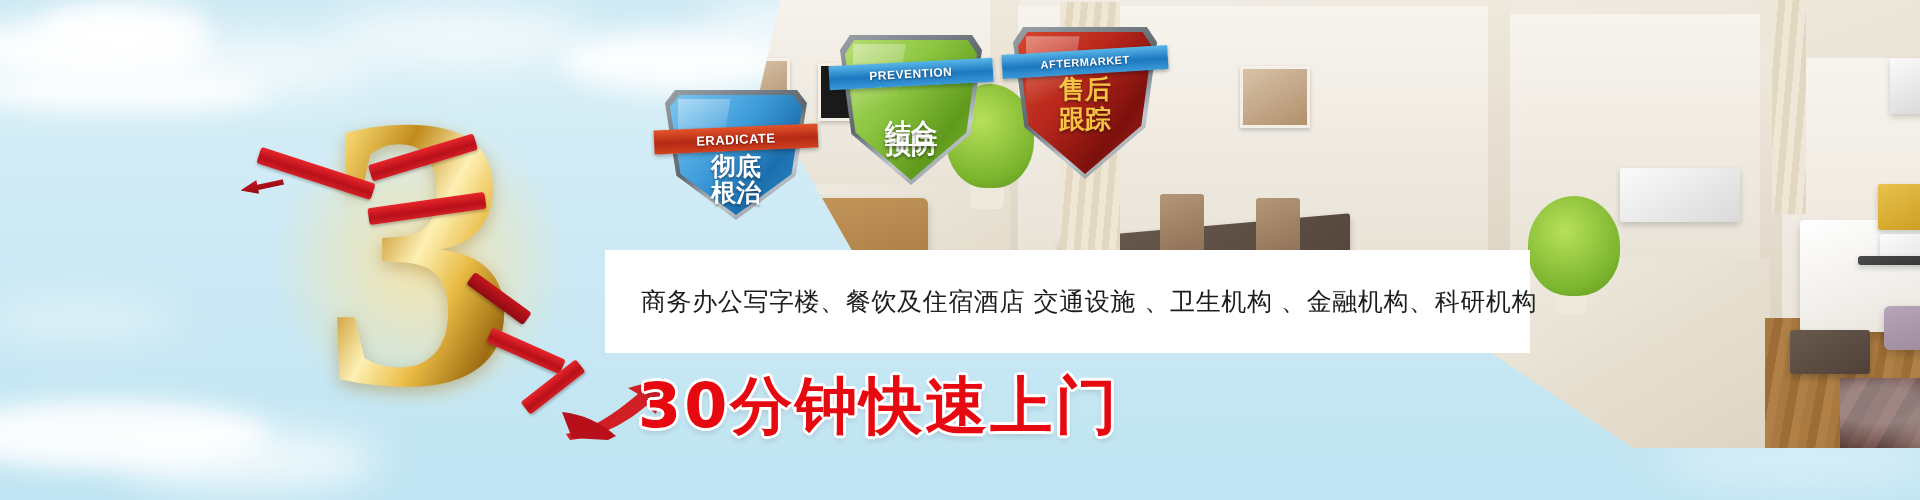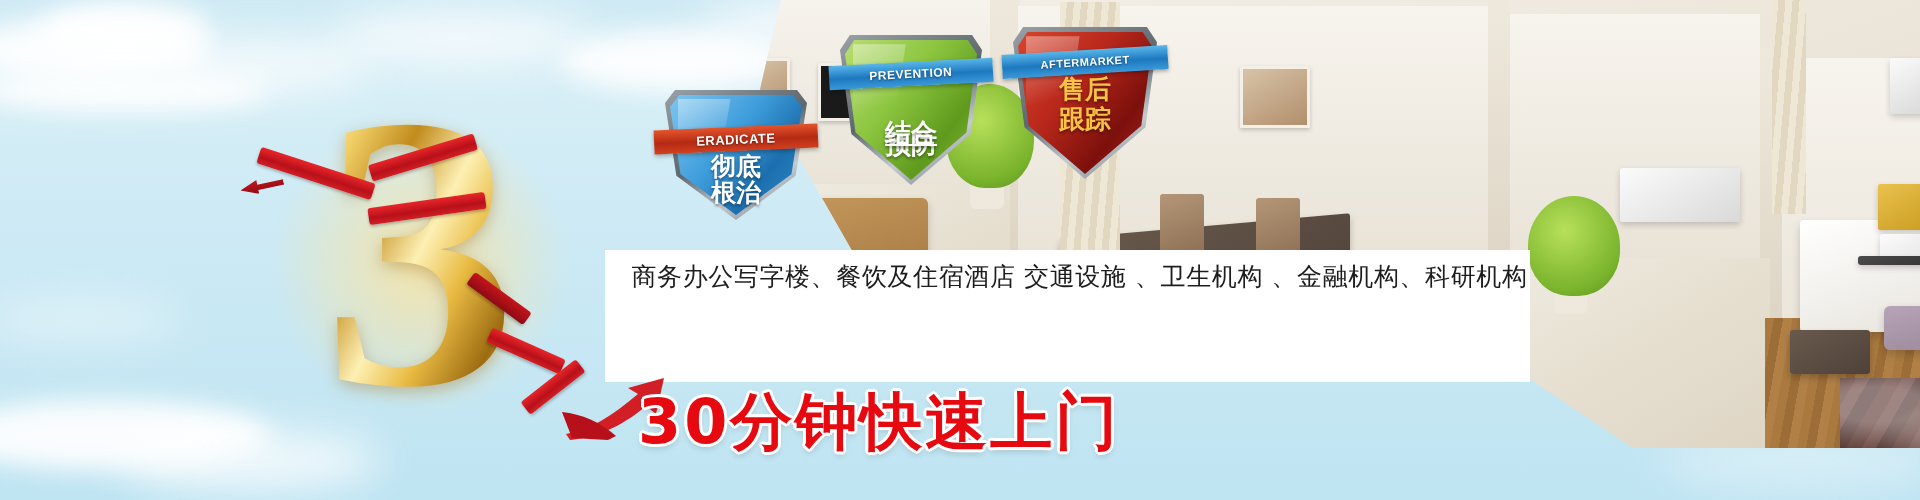--- a/index.html
+++ b/index.html
@@ -170,34 +170,34 @@
   .banner.red  { background:linear-gradient(180deg,#e4542b,#b52a14 55%,#d1401f); }
   .banner.blue { background:linear-gradient(180deg,#59b6e8,#1d78c0 55%,#3a99d8); }
   .shield-cn {
     position:absolute; left:0; right:0; text-align:center;
     font-weight:700; line-height:1.04;
     text-shadow:0 2px 3px rgba(0,0,0,.4);
   }
 
   
   #text-panel {
-    position:absolute; left:605px; top:250px; width:925px; height:132px;
+    position:absolute; left:605px; top:250px; width:925px; height:103px;
     background:#ffffff;
-    display:flex; flex-direction:row; justify-content:center;
+    display:flex; flex-direction:column; justify-content:center;
     padding:6px 12px 6px 36px;
   }
   #text-panel .line {
     color:#1d1d1d; font-size:25px; line-height:41px;
     letter-spacing:.6px; white-space:nowrap;
     font-family:"DejaVu Sans","Liberation Sans",sans-serif;
   }
 
   
   #headline {
-    position:absolute; left:638px; top:380px;
+    position:absolute; left:638px; top:364px;
     font-size:62px; font-weight:700; letter-spacing:3px;
     color:#e60a10;
     font-family:"DejaVu Sans","Liberation Sans",sans-serif;
     text-shadow:
       -2px -2px 0 #fff, 2px -2px 0 #fff, -2px 2px 0 #fff, 2px 2px 0 #fff,
       -3px 0 0 #fff, 3px 0 0 #fff, 0 -3px 0 #fff, 0 3px 0 #fff,
       0 4px 7px rgba(0,0,0,.18);
     white-space:nowrap;
   }
   #arrow-ribbon { position:absolute; left:560px; top:368px; width:110px; height:72px; }

